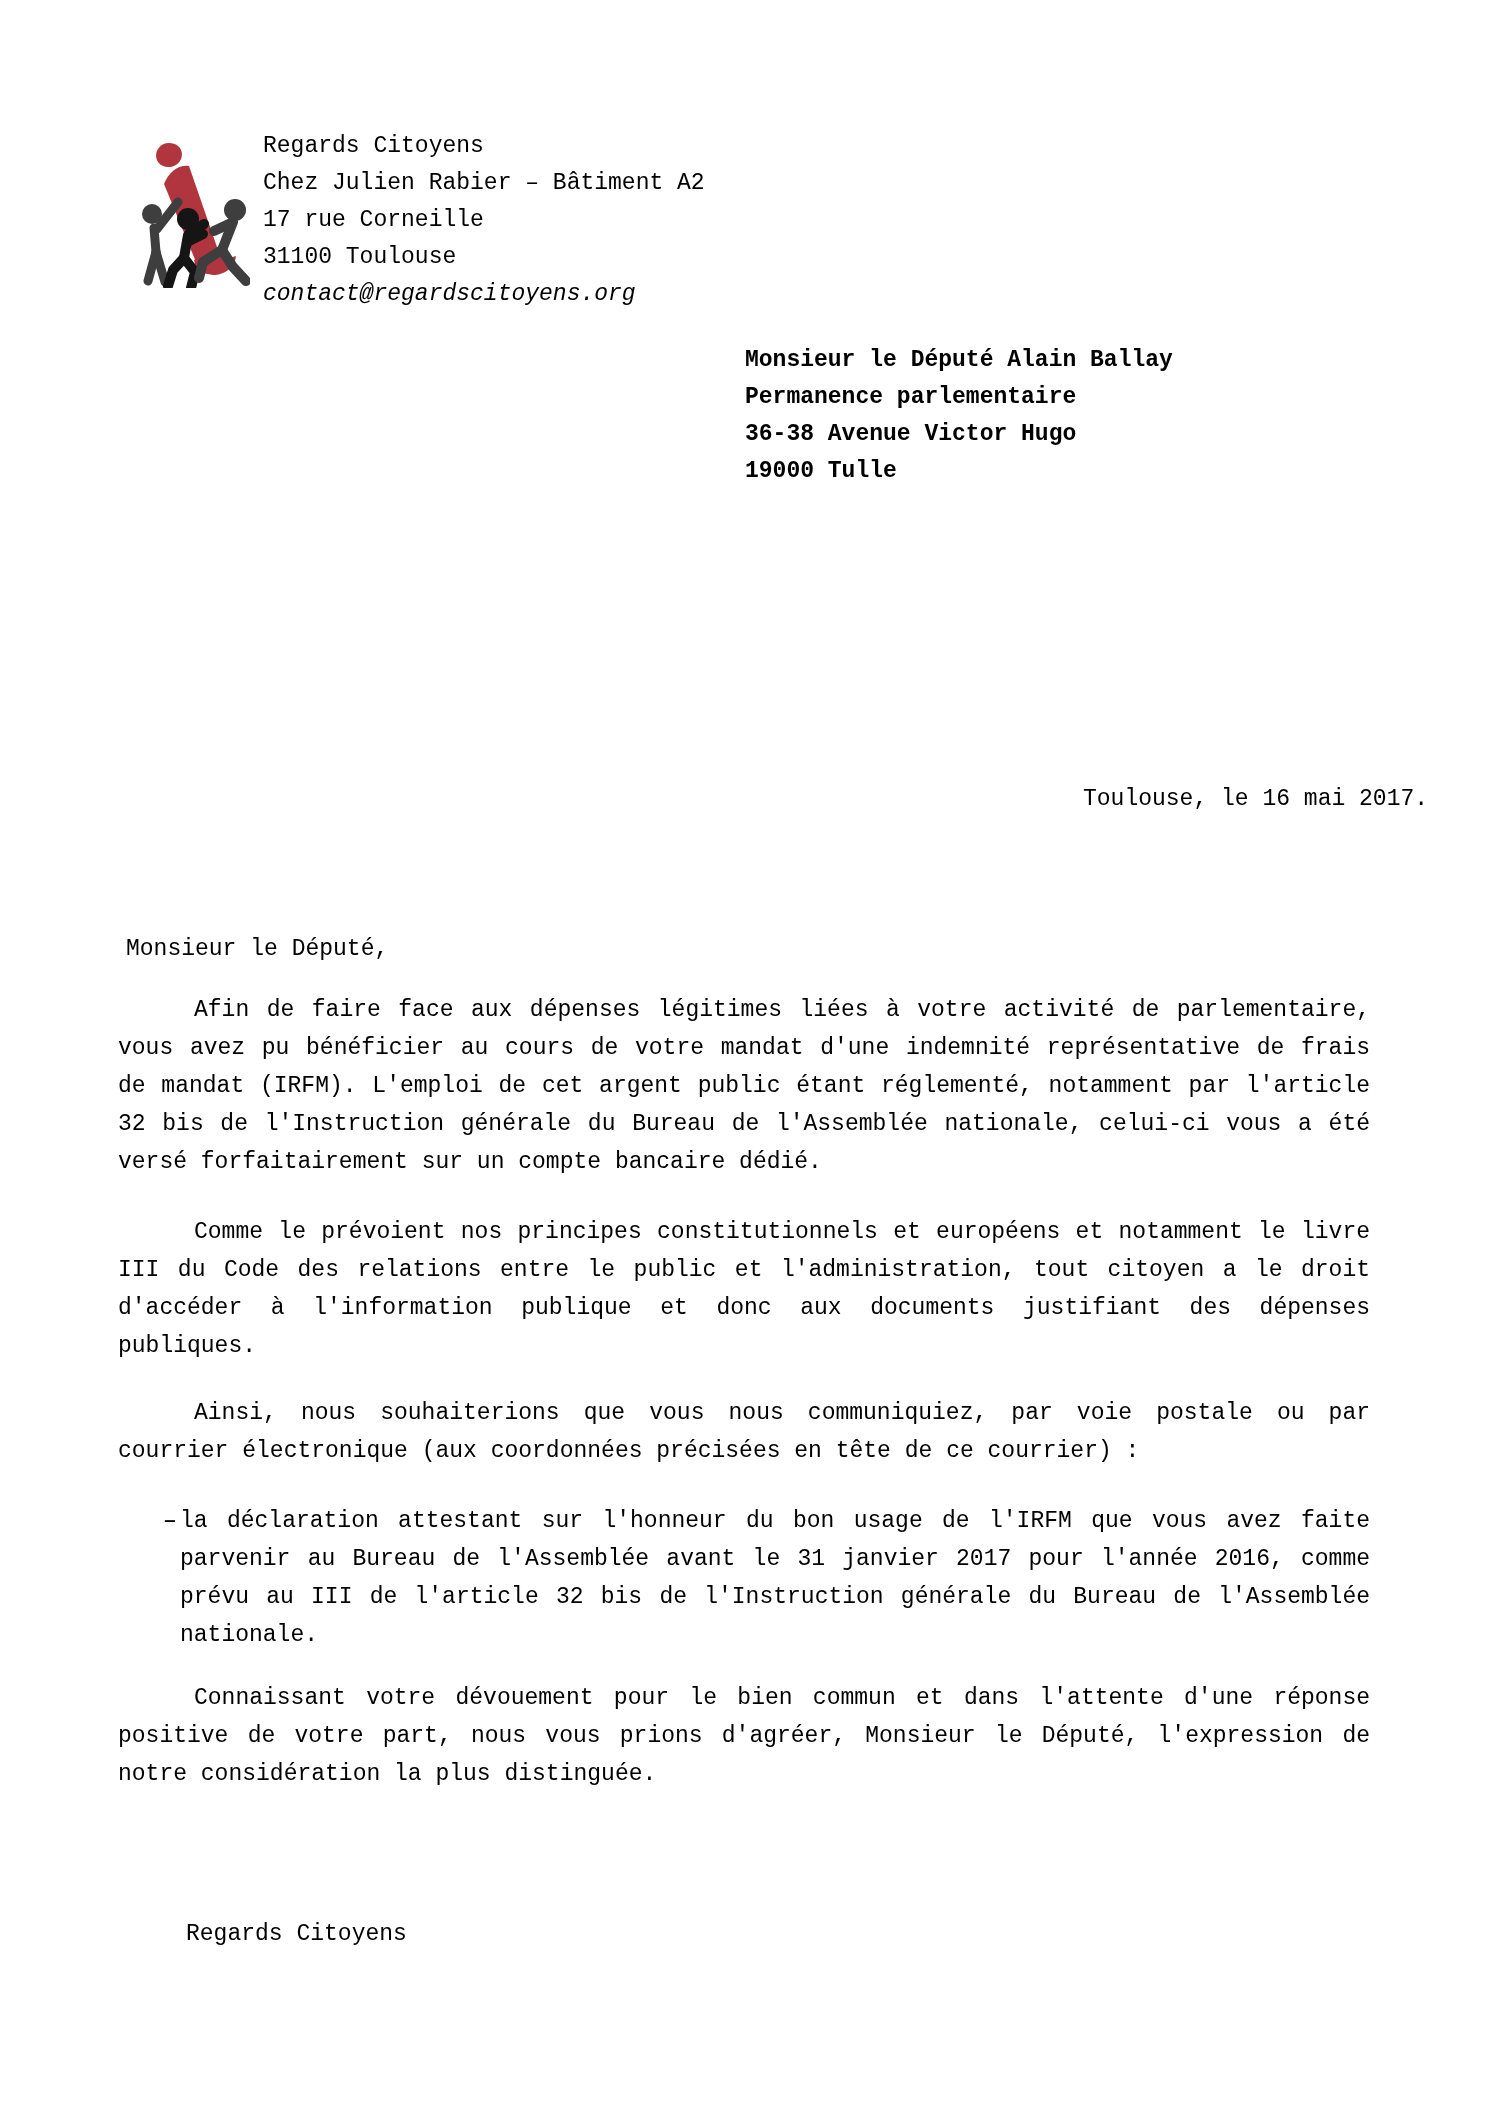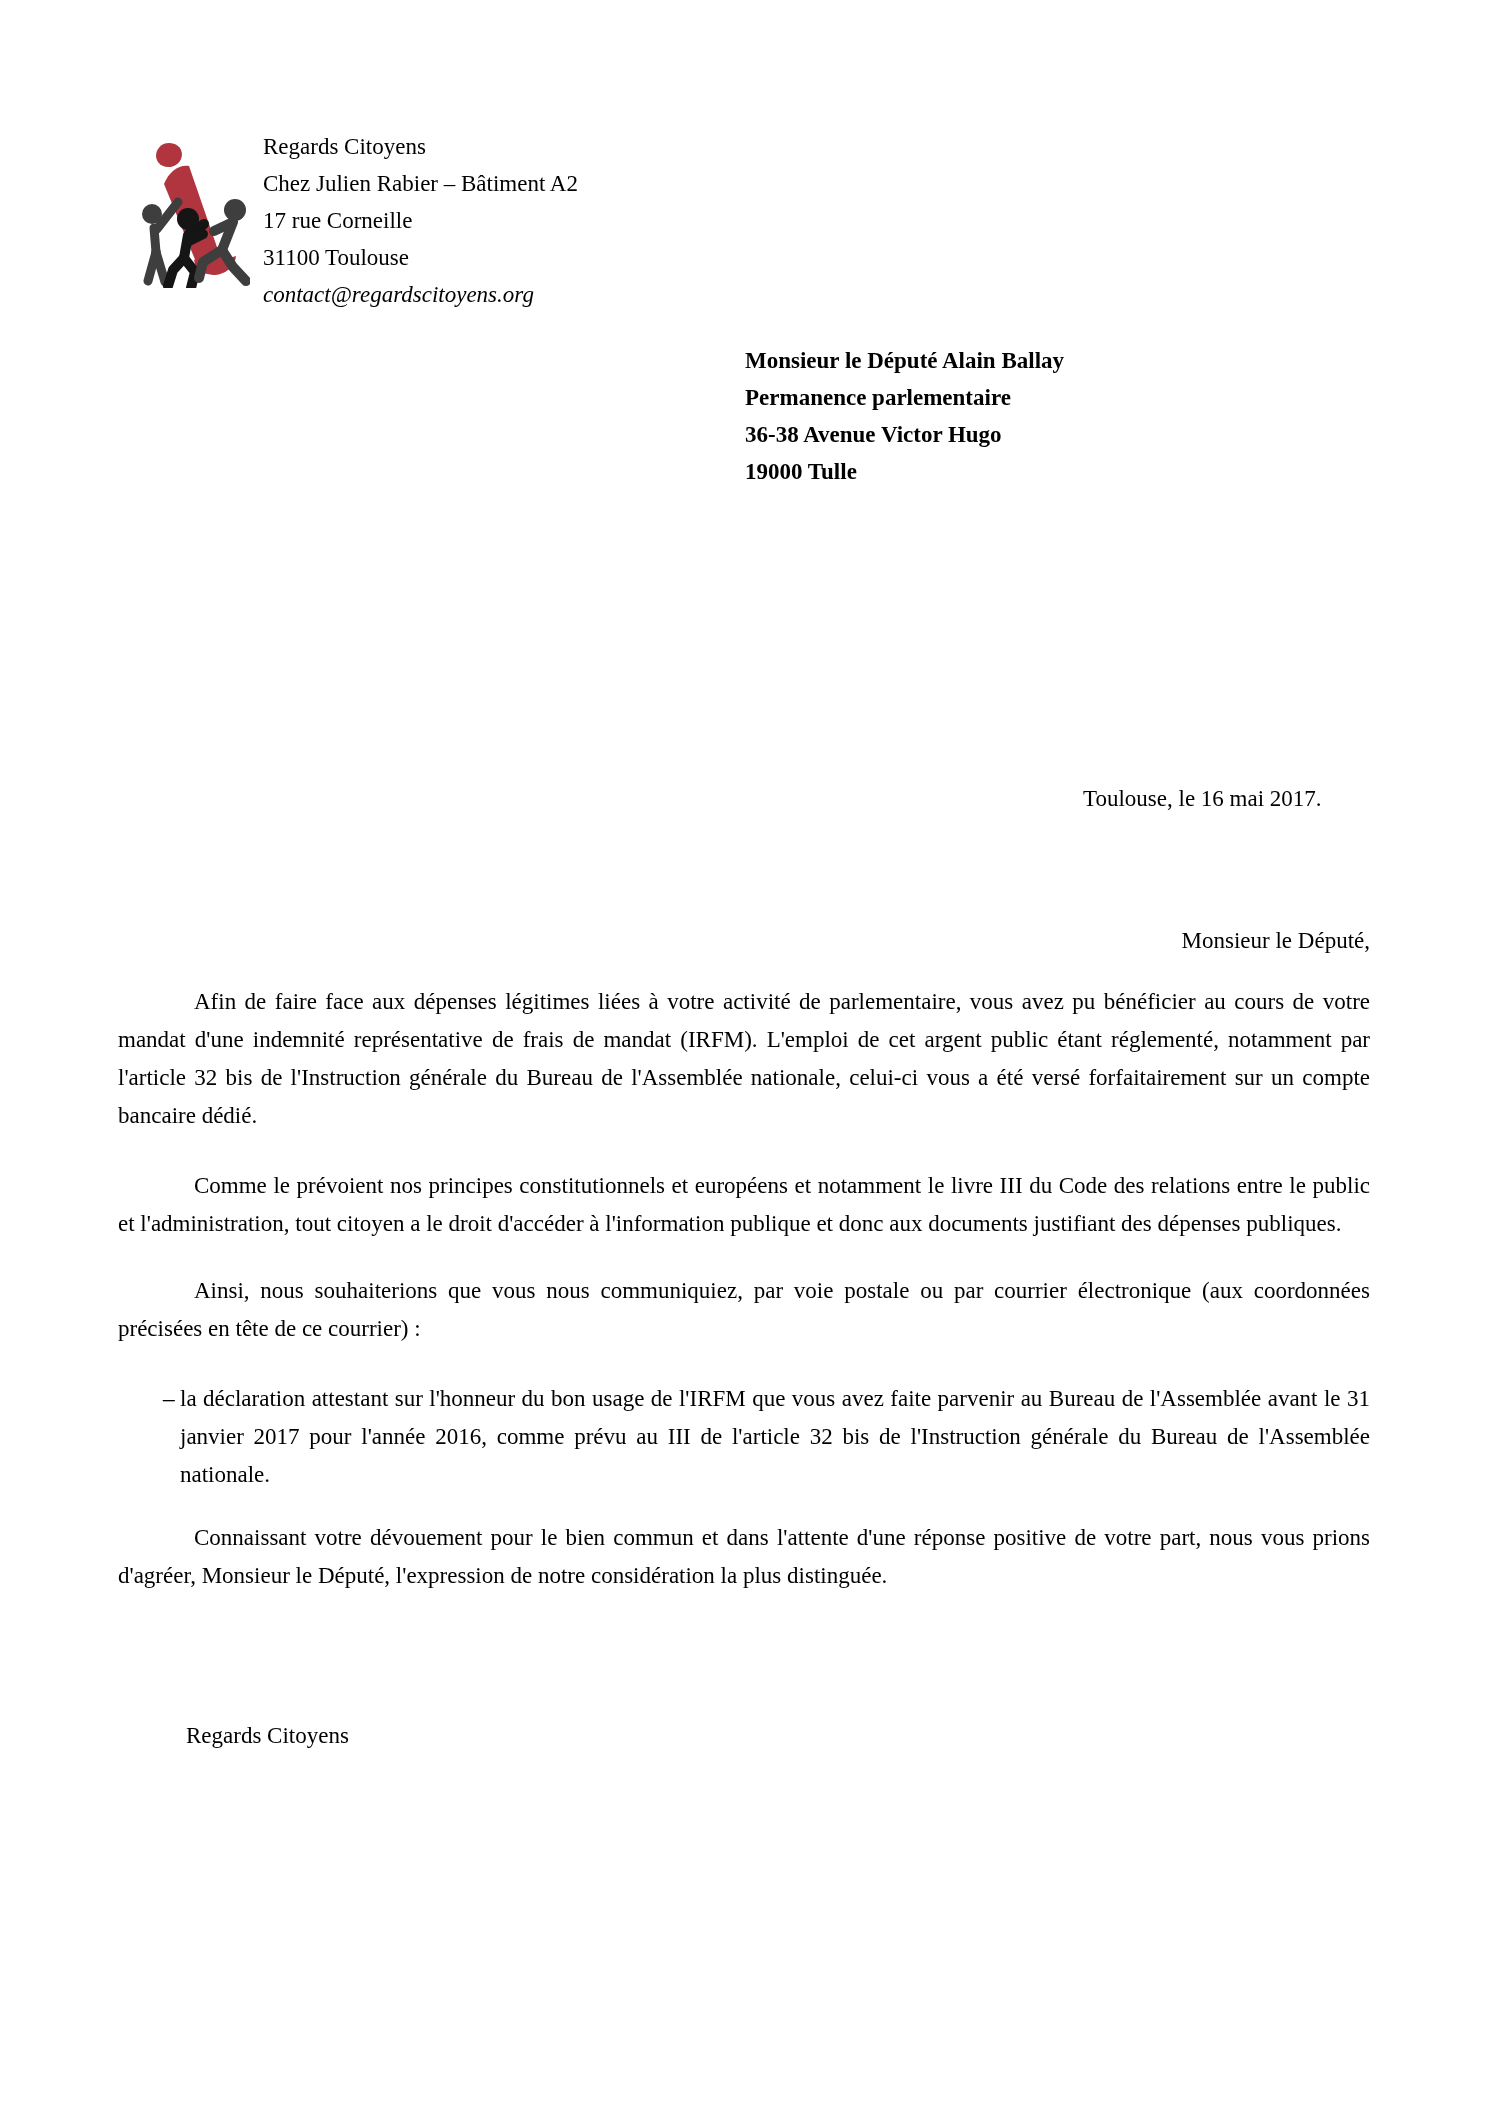--- a/index.html
+++ b/index.html
@@ -2,21 +2,21 @@
 <html lang="fr"><head>
 <meta charset="utf-8">
 <title>Lettre</title>
 <style>
   html, body { margin:0; padding:0; background:#ffffff; }
   .page {
     position: relative;
     width: 1488px;
     height: 2105px;
     background: #ffffff;
-    font-family: Liberation Serif, serif;
+    font-family: Liberation Mono, monospace;
     color: #000000;
     overflow: hidden;
   }
   
   .logo {
     position: absolute;
     left: 140px; top: 138px;
     width: 110px; height: 150px;
   }
   .sender {
@@ -57,21 +57,21 @@
     margin-top: 16px;
   }
   
   .letter-body {
     position: absolute;
     left: 118px; top: 922px;
     width: 1252px;
     font-size: 23px;
     line-height: 38px;
   }
-  .salutation { margin: 0; text-align: right; }
+  .salutation { margin: 8px; }
   .para {
     margin: 0;
     text-indent: 76px;
     text-align: justify;
   }
   .para.p1 { margin-top: 23px; }
   .para.p2 { margin-top: 32px; }
   .para.p3 { margin-top: 29px; }
   .bullets { margin-top: 32px; }
   .bullet {

